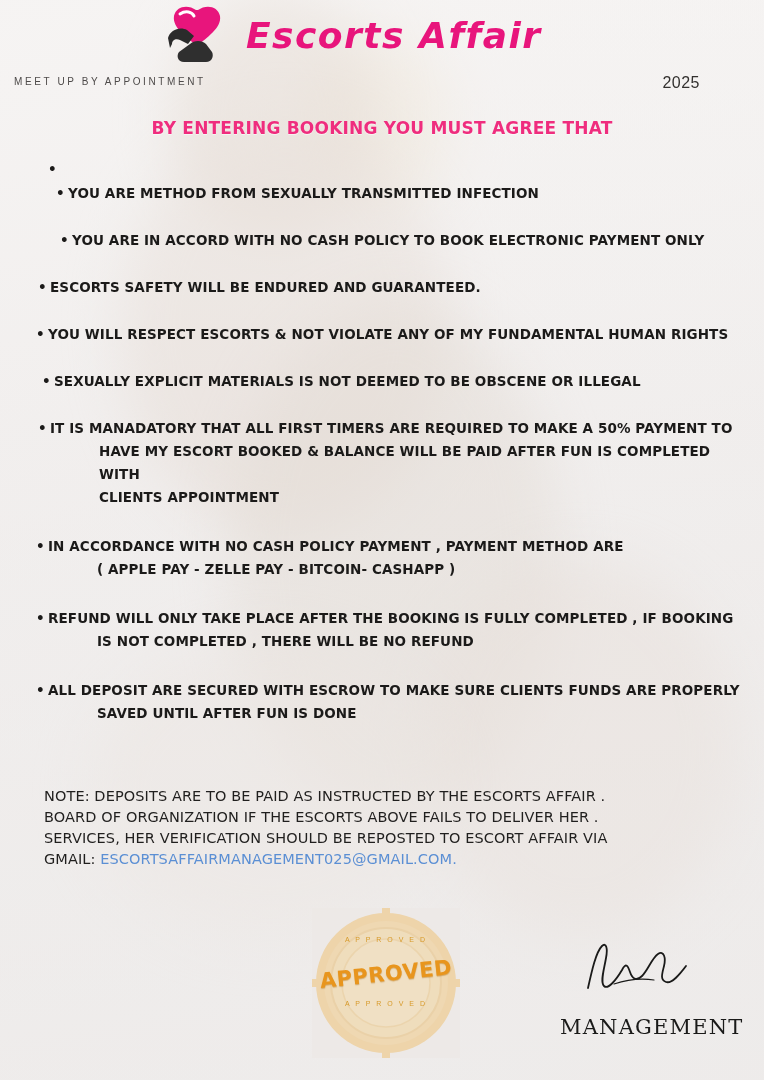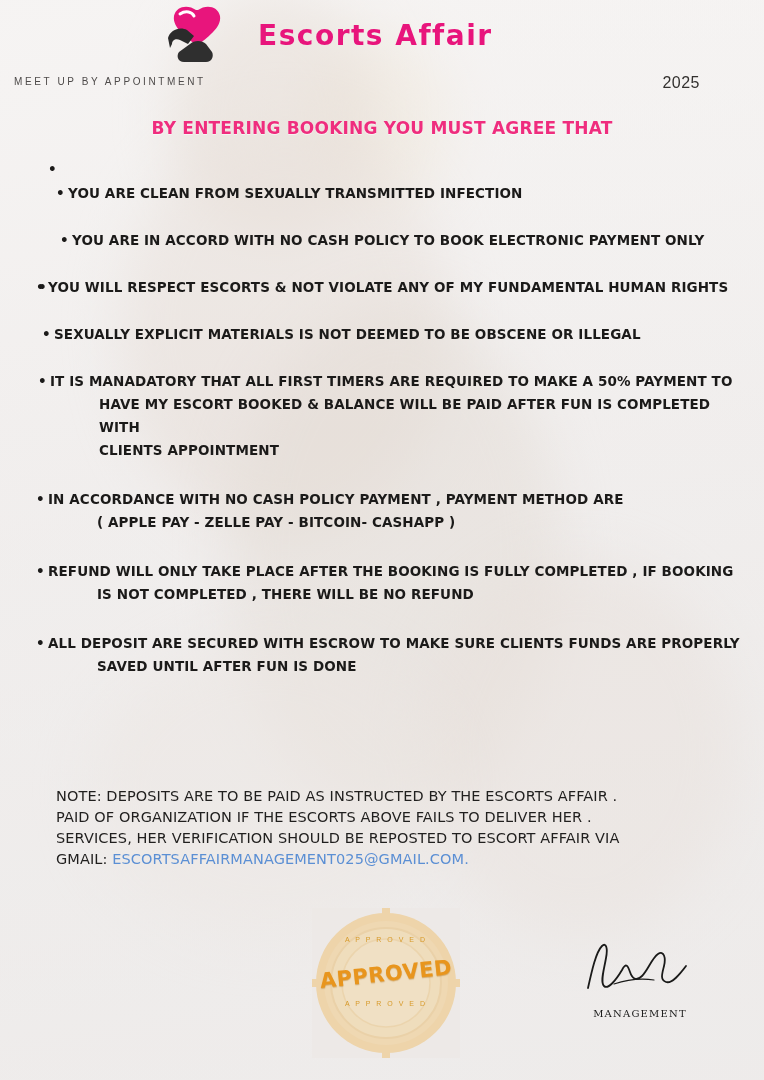--- a/index.html
+++ b/index.html
@@ -60,25 +60,26 @@
     align-items: center;
   }
   .logo-mark {
     position: relative;
     width: 74px;
     height: 62px;
   }
   .brand-title {
     font-family: "DejaVu Sans", sans-serif;
     font-weight: bold;
-    font-size: 28px;
+    font-size: 36px;
     color: #e8157c;
     letter-spacing: 1.5px;
-    margin-left: 24px;
+    margin-left: 12px;
     white-space: nowrap;
+    font-style: italic;
   }
   .meet-up {
     position: absolute;
     left: 14px;
     top: 76px;
     font-size: 10px;
     letter-spacing: 2.6px;
     color: #4e4b4a;
     font-family: "Liberation Sans", sans-serif;
   }
@@ -153,21 +154,21 @@
   .term.i7 { padding-left: 48px; margin-bottom: 26px; }
   .term.i7 .bullet { left: 36px; }
   .term.i8 { padding-left: 48px; margin-bottom: 26px; }
   .term.i8 .bullet { left: 36px; }
   .term.i9 { padding-left: 48px; }
   .term.i9 .bullet { left: 36px; }
 
   
   .note {
     position: absolute;
-    left: 56px;
+    left: 44px;
     top: 786px;
     width: 700px;
     font-family: "DejaVu Sans", sans-serif;
     font-weight: normal;
     font-size: 14.5px;
     line-height: 21px;
     color: #201f1e;
     letter-spacing: 0.1px;
   }
   .note .email {
@@ -225,24 +226,24 @@
     left: 560px;
     top: 940px;
     width: 160px;
     text-align: center;
   }
   .signature-mark {
     height: 56px;
   }
   .management {
     font-family: "DejaVu Serif", serif;
-    font-size: 10px;
+    font-size: 21px;
     letter-spacing: 1.2px;
     color: #1a1a19;
-    margin-top: 12px;
+    margin-top: 19px;
   }
 </style>
 </head>
 <body>
 
 <div id="page">
 
   <div class="bg-photo">
     <div class="bg-blob b6"></div>
     <div class="bg-blob b1"></div>
@@ -272,30 +273,31 @@
   <div class="headline">BY ENTERING BOOKING YOU MUST AGREE THAT</div>
 
   <div class="terms">
 
     <div class="term i0">
       <span class="bullet">•</span>
     </div>
 
     <div class="term i1">
       <span class="bullet">•</span>
-      <span>YOU ARE CLEAN FROM SEXUALLY  TRANSMITTED INFECTION</span>
+      <span>YOU ARE METHOD FROM SEXUALLY  TRANSMITTED INFECTION</span>
     </div>
 
     <div class="term i2">
       <span class="bullet">•</span>
       <span>YOU ARE IN ACCORD WITH NO CASH POLICY TO BOOK ELECTRONIC PAYMENT ONLY</span>
     </div>
 
     <div class="term i3">
       <span class="bullet">•</span>
+      <span>ESCORTS SAFETY WILL BE ENDURED AND GUARANTEED.</span>
     </div>
 
     <div class="term i4">
       <span class="bullet">•</span>
       <span>YOU WILL RESPECT ESCORTS &amp; NOT VIOLATE ANY OF MY FUNDAMENTAL HUMAN RIGHTS</span>
     </div>
 
     <div class="term i5">
       <span class="bullet">•</span>
       <span>SEXUALLY EXPLICIT MATERIALS IS NOT DEEMED TO BE OBSCENE OR ILLEGAL</span>
@@ -323,21 +325,21 @@
     <div class="term i9">
       <span class="bullet">•</span>
       <span>ALL DEPOSIT ARE SECURED WITH ESCROW TO MAKE SURE CLIENTS FUNDS ARE PROPERLY</span>
       <span class="line2">SAVED UNTIL AFTER FUN IS DONE</span>
     </div>
 
   </div>
 
   <div class="note">
     <div>NOTE: DEPOSITS ARE TO BE PAID AS INSTRUCTED BY THE ESCORTS AFFAIR   .</div>
-    <div>PAID OF ORGANIZATION IF THE ESCORTS ABOVE FAILS  TO  DELIVER HER  .</div>
+    <div>BOARD OF ORGANIZATION IF THE ESCORTS ABOVE FAILS  TO  DELIVER HER  .</div>
     <div>SERVICES, HER VERIFICATION SHOULD BE REPOSTED TO ESCORT AFFAIR VIA</div>
     <div>
       <span>GMAIL: </span><span class="email">ESCORTSAFFAIRMANAGEMENT025@GMAIL.COM.</span>
     </div>
   </div>
 
   <div class="seal-box">
     <div class="seal-bg"></div>
     <svg width="148" height="150" viewBox="0 0 148 150" xmlns="http://www.w3.org/2000/svg">
       <g transform="translate(74,75)">

